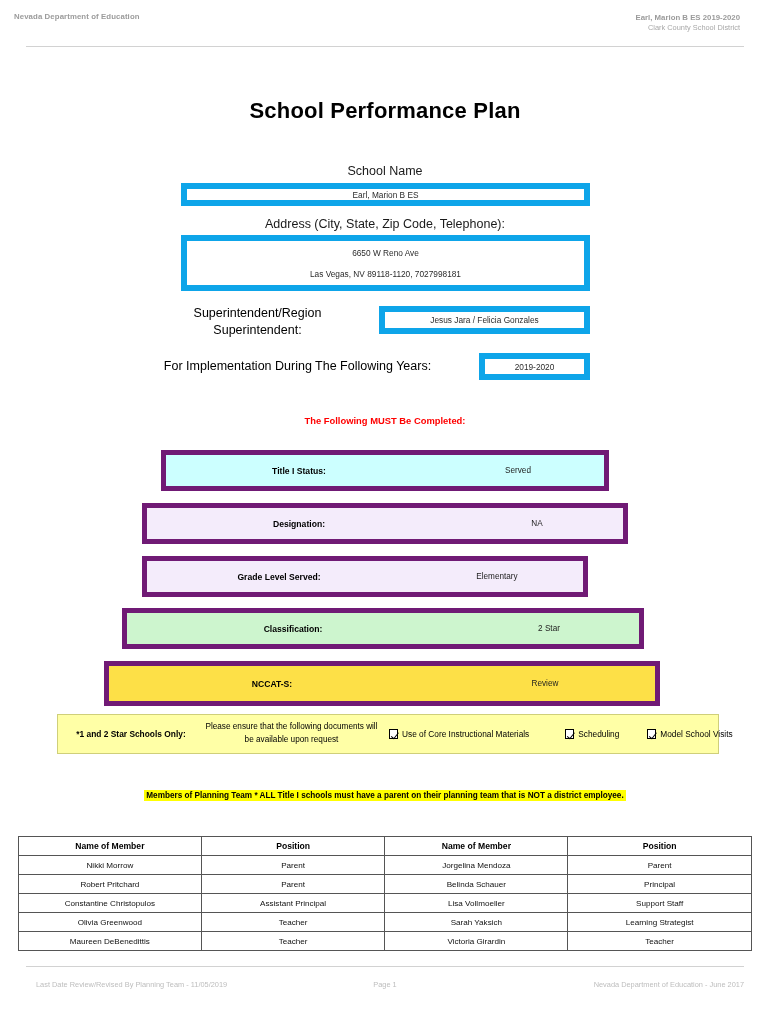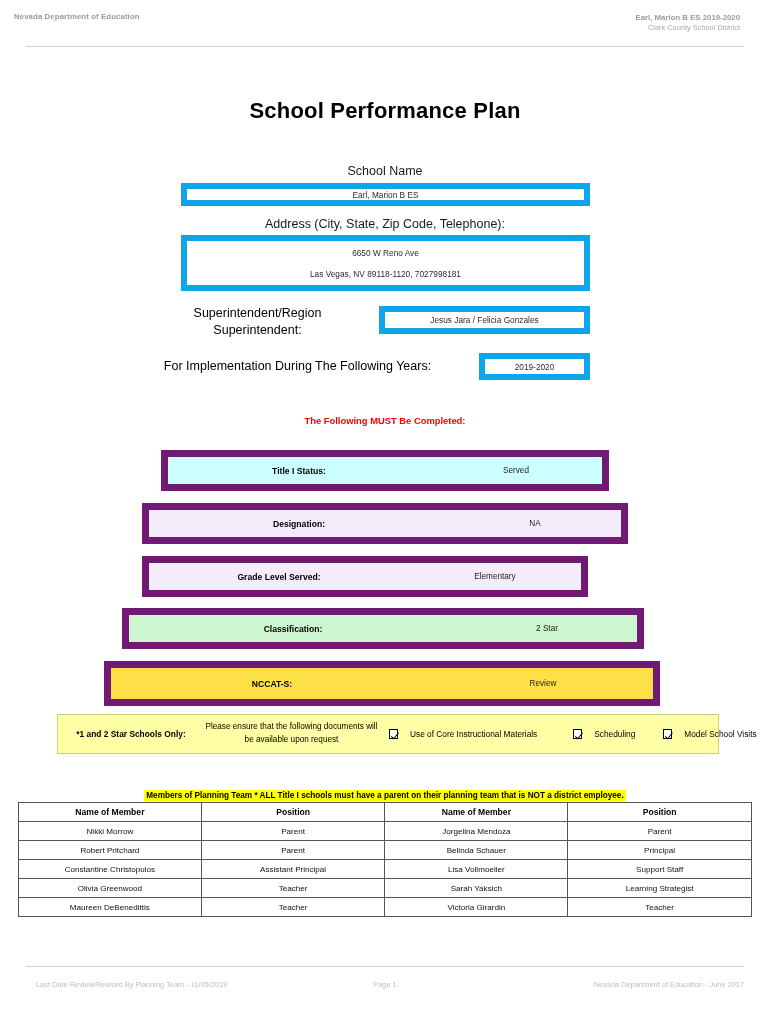--- a/index.html
+++ b/index.html
@@ -133,21 +133,21 @@
     width: 770px;
     text-align: center;
     font-size: 9.4px;
     font-weight: bold;
     color: #ff0000;
   }
 
   
   .status-bar {
     position: absolute;
-    border: 7px solid #701a75;
+    border: 5px solid #701a75;
     display: flex;
     align-items: center;
   }
   .status-bar .sb-label {
     flex: 1 1 auto;
     text-align: center;
     font-size: 8.6px;
     font-weight: bold;
     color: #000;
   }
@@ -188,21 +188,21 @@
   }
   .star-row .sr-note {
     flex: 0 0 175px;
     text-align: center;
     font-size: 8.2px;
     line-height: 1.55;
   }
   .chk-item {
     display: flex;
     align-items: flex-start;
-    gap: 12px;
+    gap: 4px;
     font-size: 8.3px;
     white-space: nowrap;
   }
   .chk-1 { margin-left: 10px; }
   .chk-2 { margin-left: 36px; }
   .chk-3 { margin-left: 28px; }
   .chk-box {
     width: 9px; height: 10px;
     border: 1px solid #000;
     background: #ffffff;
@@ -232,21 +232,21 @@
     background: #ffff00;
     font-size: 8.2px;
     font-weight: bold;
     padding: 1px 2px;
     color: #000;
   }
 
   
   .members-table {
     position: absolute;
-    top: 802px; left: 18px;
+    top: 836px; left: 18px;
     width: 734px;
     border-collapse: collapse;
   }
   .members-table th,
   .members-table td {
     border: 1px solid #555555;
     height: 19px;
     text-align: center;
     vertical-align: middle;
   }

